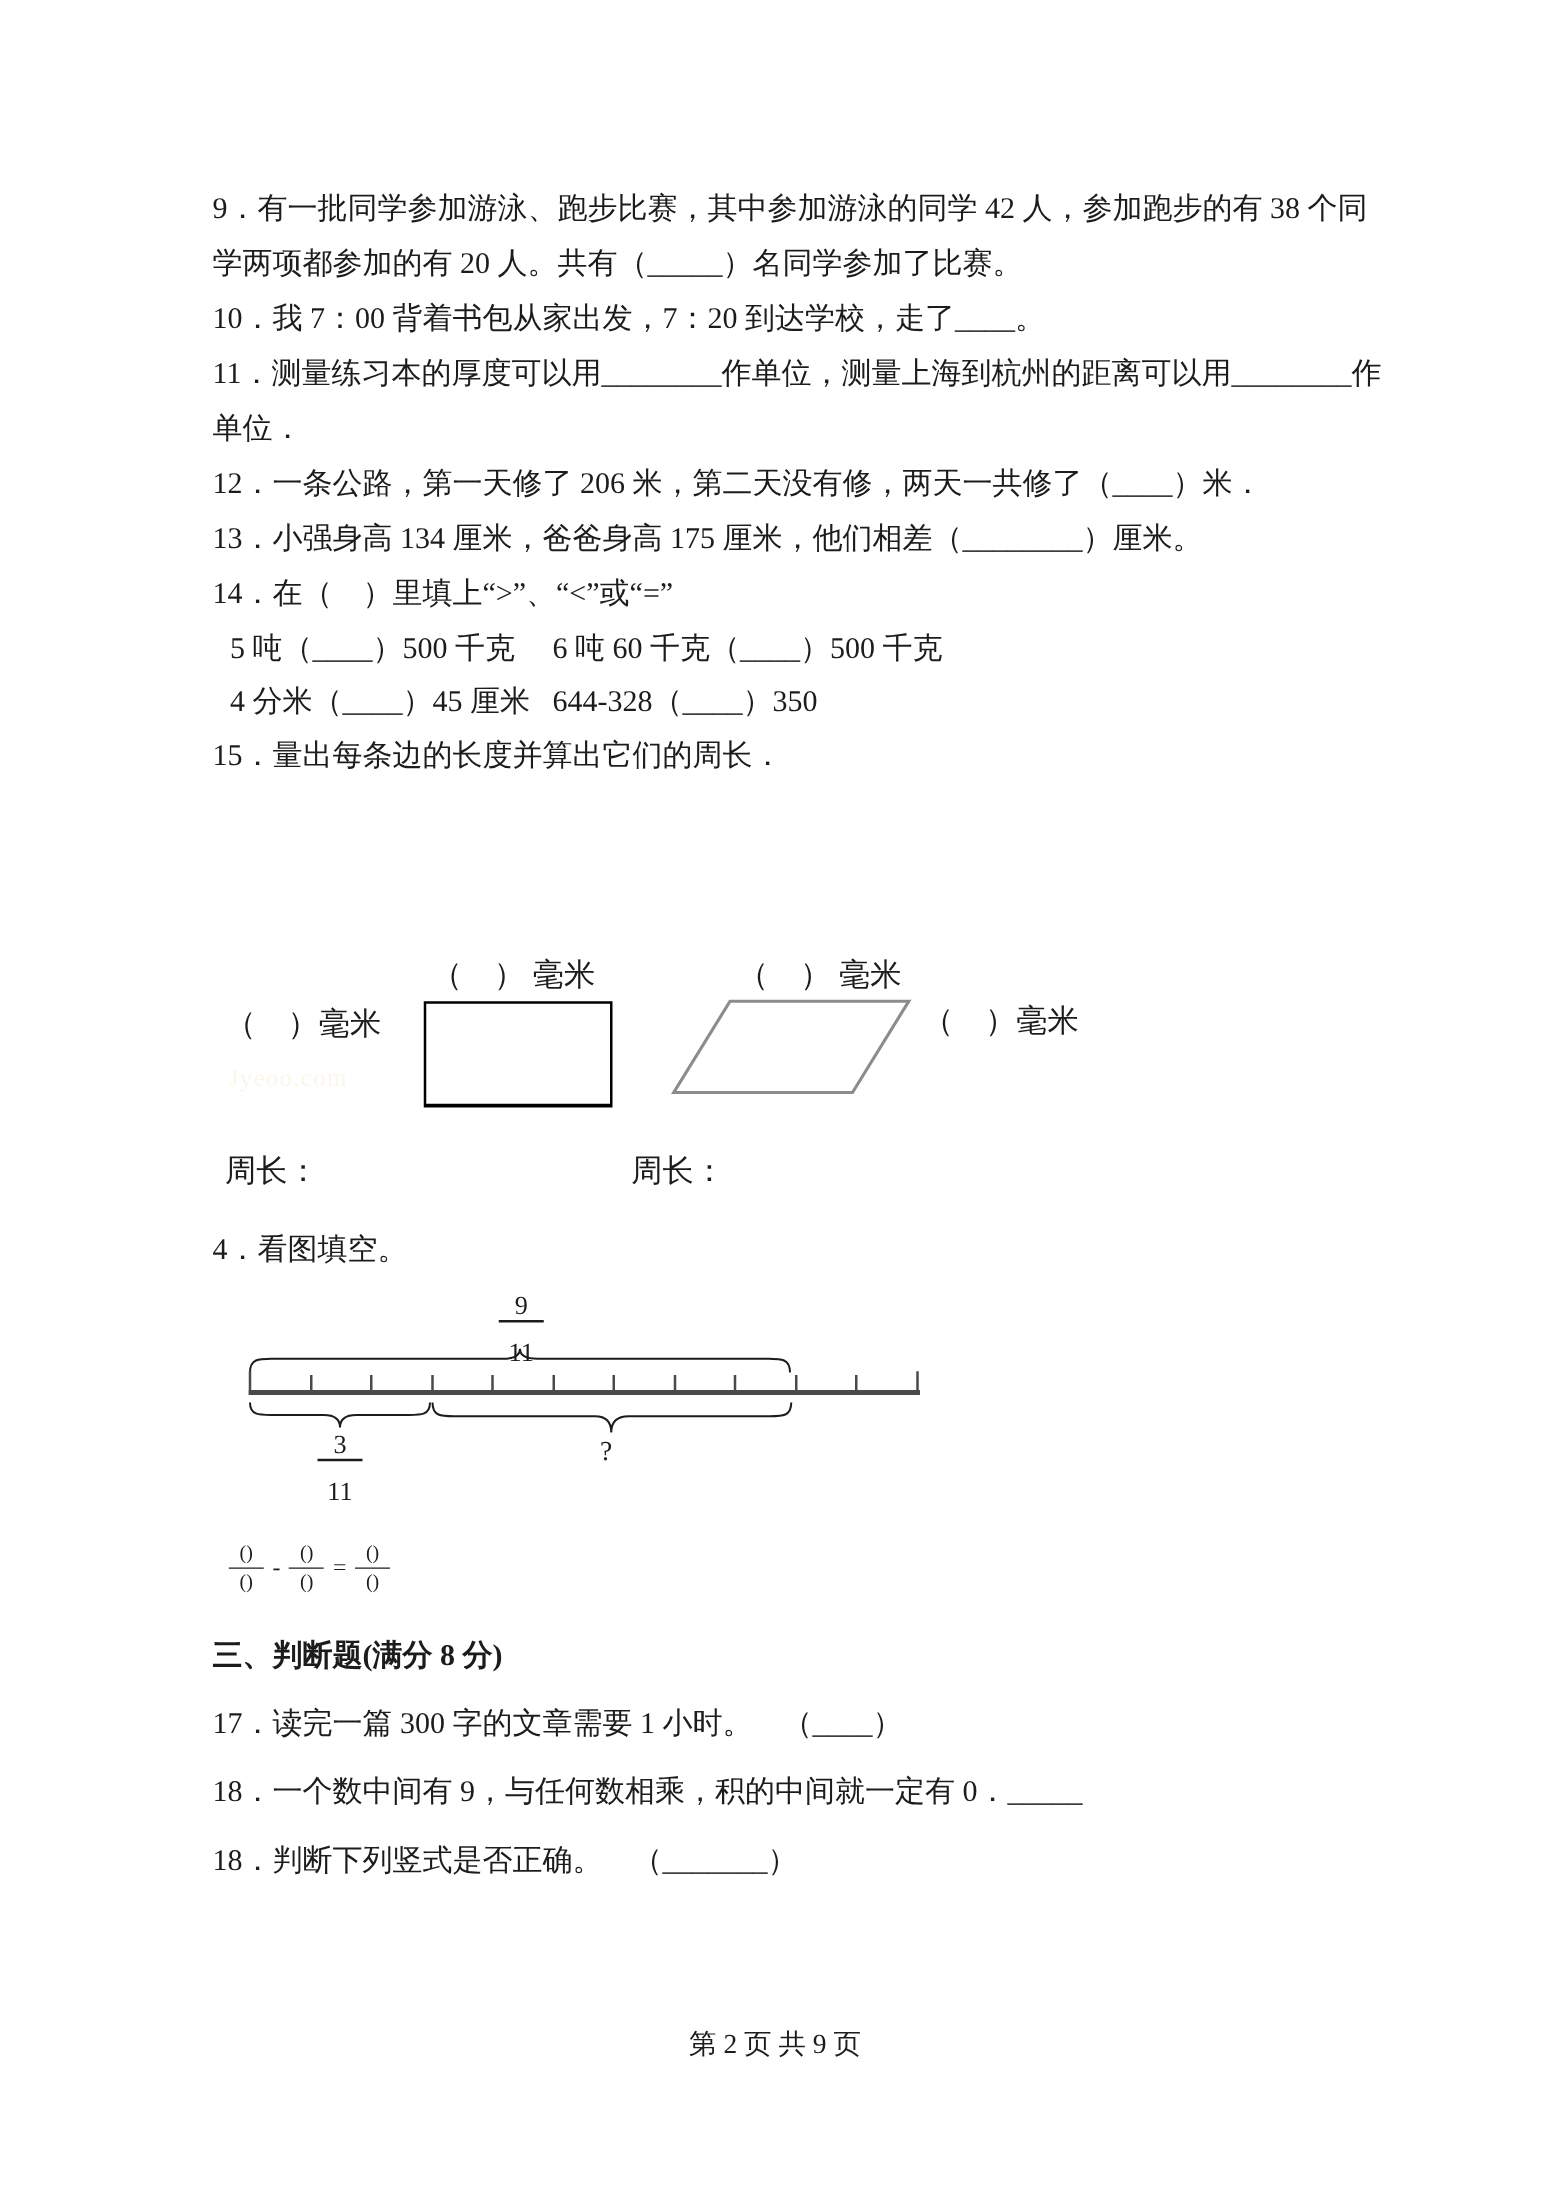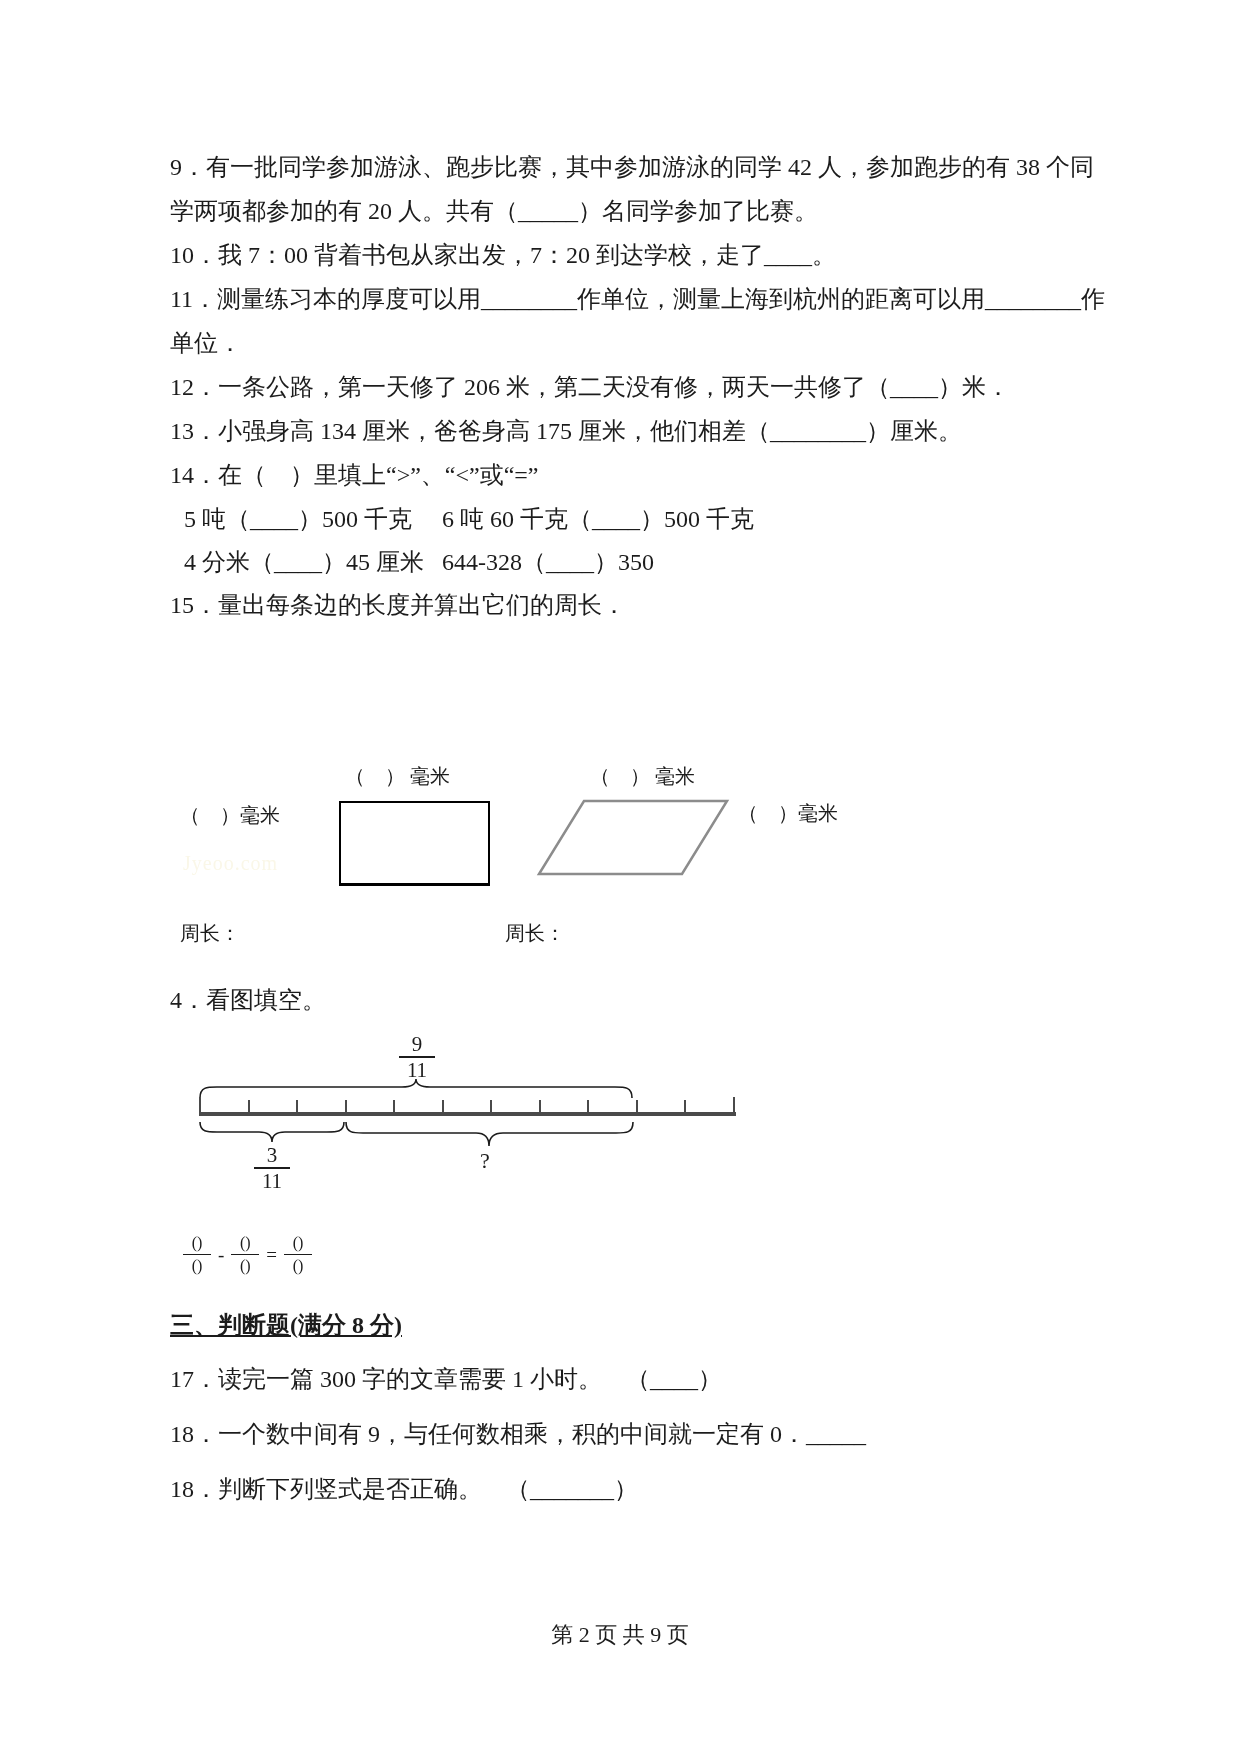--- a/index.html
+++ b/index.html
@@ -2,25 +2,25 @@
 <html><head>
 <meta charset="utf-8">
 <style>
   html,body{margin:0;padding:0;}
   body{
     width:1240px;height:1754px;background:#ffffff;position:relative;
     font-family:"Liberation Serif","DejaVu Serif",serif;color:#1c1c1c;
     overflow:hidden;
   }
   .line{position:absolute;left:170px;font-size:24px;white-space:nowrap;line-height:30px;}
-  .bold{font-weight:bold;text-decoration:underline;}
-  .fig-label{position:absolute;font-size:20px;white-space:nowrap;}
+  .bold{font-weight:bold;}
+  .fig-label{position:absolute;font-size:25px;white-space:nowrap;}
   .rect-shape{position:absolute;border:2px solid #000;border-bottom-width:3px;background:#fff;}
   .fracv{position:absolute;text-align:center;font-size:21px;line-height:24px;}
-  .fracv .den{border-top:2px solid #1c1c1c;padding:0 2px;}
+  .fracv .den{border-top:2px solid #1c1c1c;padding:12px 2px;}
   .tick{position:absolute;width:2px;background:#4a4a4a;}
   .nline{position:absolute;height:4px;background:#4a4a4a;}
   .eq{position:absolute;display:flex;align-items:center;gap:7px;}
   .eq .efrac{text-align:center;font-size:16px;line-height:22px;width:28px;}
   .eq .efrac .den{border-top:1.5px solid #1c1c1c;}
   .eq .op{font-size:19px;}
   .watermark{position:absolute;font-size:20px;color:#faf7e8;letter-spacing:1px;}
   .footer{position:absolute;left:0;width:100%;text-align:center;font-size:22px;}
   svg{position:absolute;overflow:visible;}
 </style>

